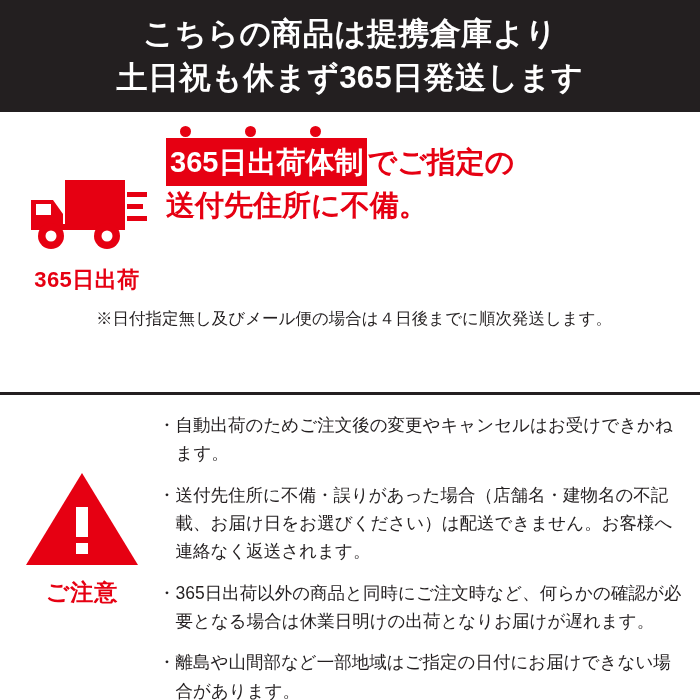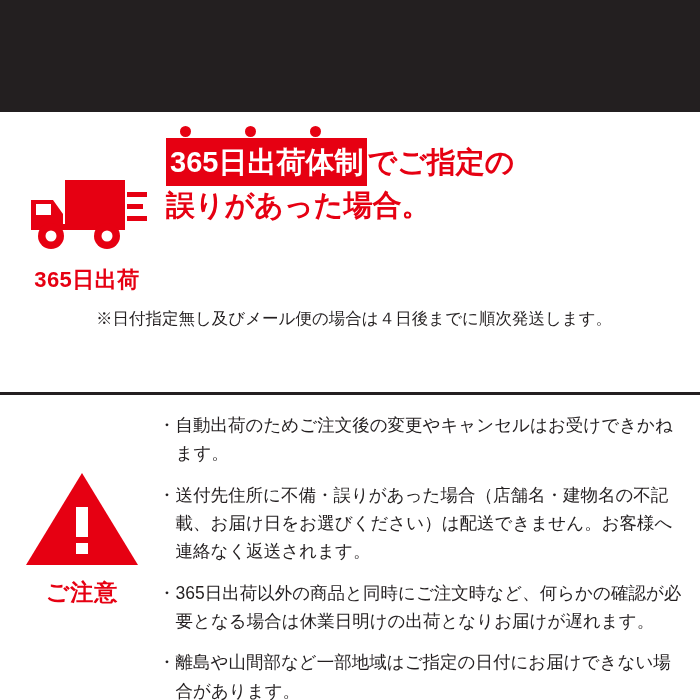--- a/index.html
+++ b/index.html
@@ -164,20 +164,22 @@
   .bullet-text {
     flex: 1 1 auto;
   }
 </style>
 </head>
 <body>
 
 <div class="banner">
 
   <div class="header">
+    <div class="header-line">こちらの商品は提携倉庫より</div>
+    <div class="header-line">土日祝も休まず365日発送します</div>
   </div>
 
   <div class="mid">
     <div class="mid-top">
 
       <div class="truck-block">
         <svg class="truck-icon" viewBox="0 0 128 84">
 
           <rect x="42" y="10" width="60" height="44" fill="#e60012"></rect>
 
@@ -199,21 +201,21 @@
         <div class="truck-label">365日出荷</div>
       </div>
 
       <div class="mid-text">
         <div class="dots">
           <span class="dot"></span>
           <span class="dot"></span>
           <span class="dot"></span>
         </div>
         <div class="red-line"><span class="hl">365日出荷体制</span><span>でご指定の</span></div>
-        <div class="red-line">誤りがあった場合。</div>
+        <div class="red-line">送付先住所に不備。</div>
       </div>
     </div>
 
     <div class="note">※日付指定無し及びメール便の場合は４日後までに順次発送します。</div>
   </div>
 
   <div class="bottom">
     <div class="caution-block">
       <svg class="warn-icon" viewBox="0 0 116 100">
         <path d="M58 4 L114 96 L2 96 Z" fill="#e60012"></path>

